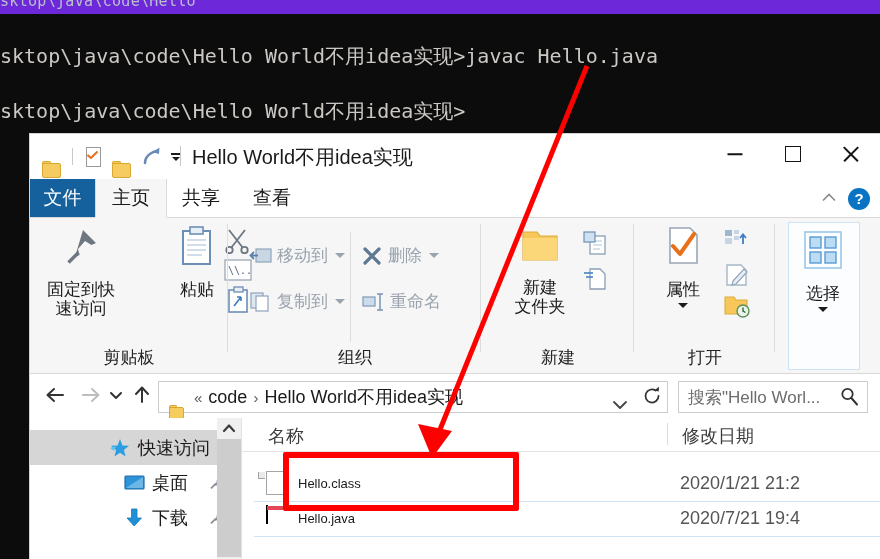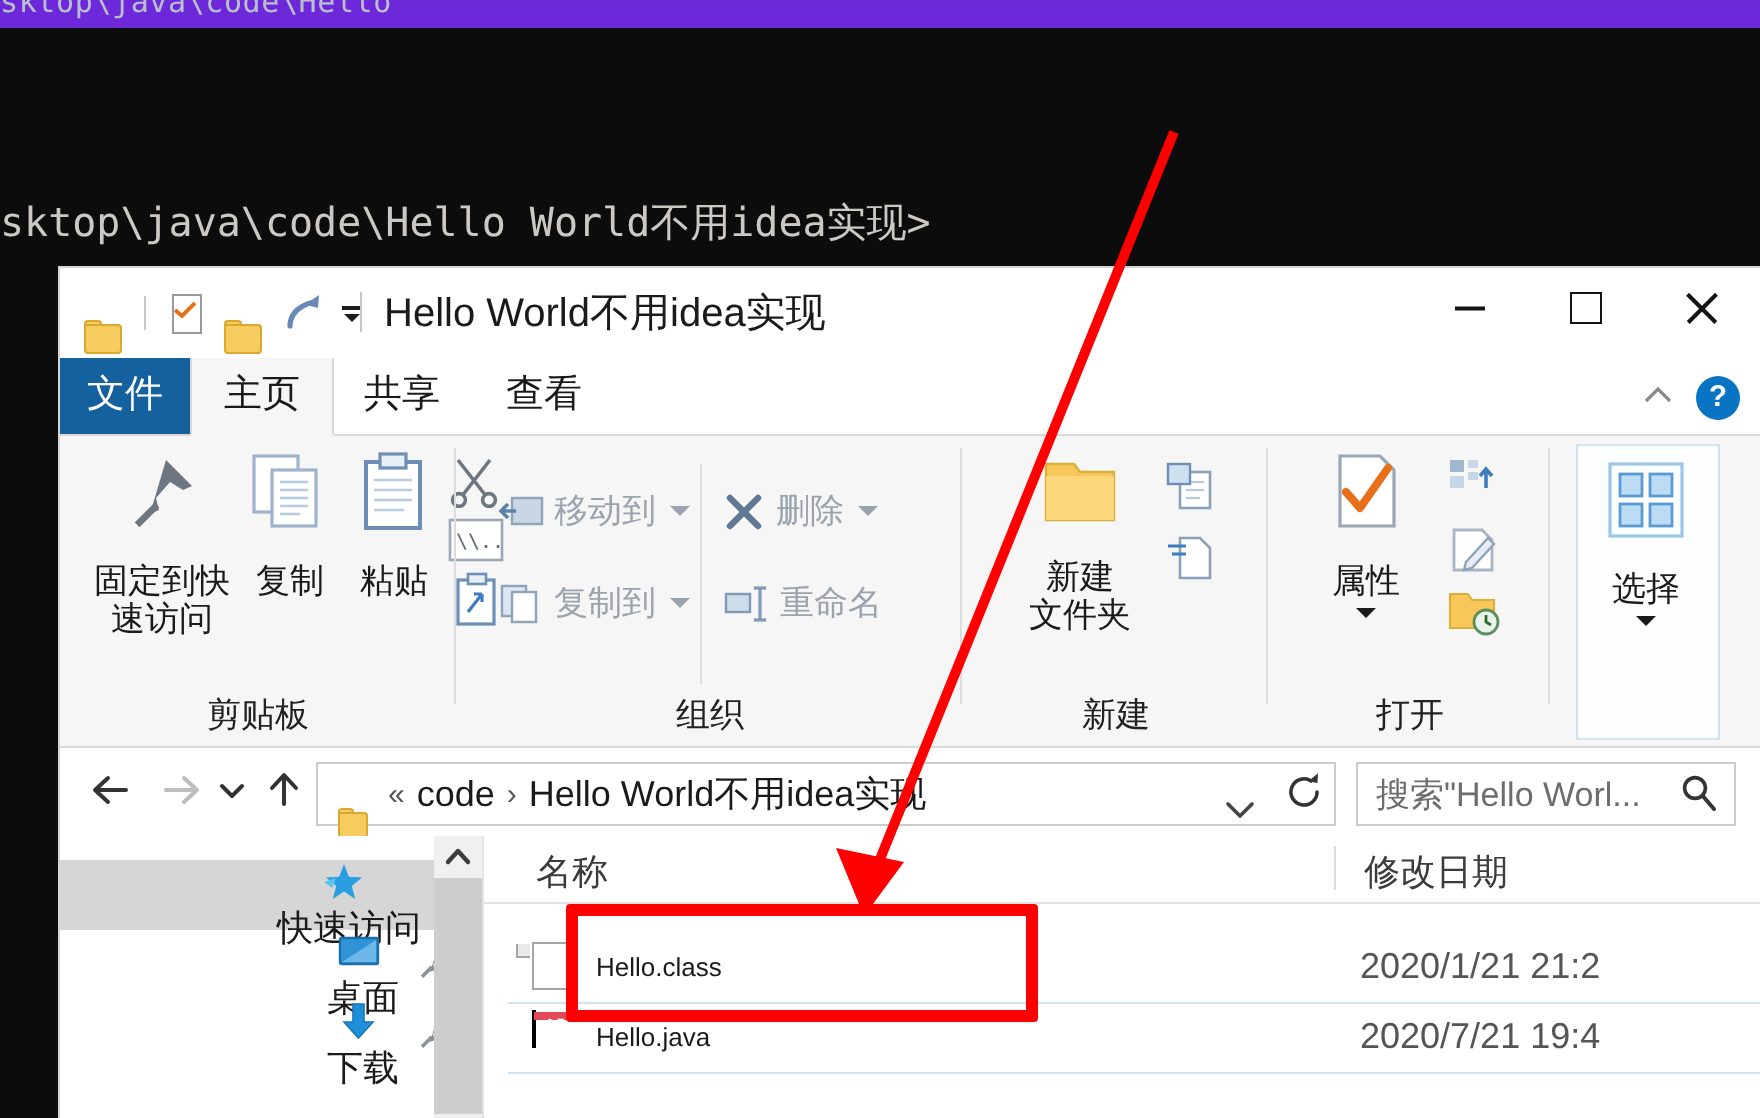--- a/index.html
+++ b/index.html
@@ -142,21 +142,21 @@
   }
   .searchbox .ph{font-size:17px;color:#6d6d6d;margin-left:9px;white-space:nowrap;overflow:hidden;}
   .searchbox .mag{position:absolute;right:8px;top:5px;width:19px;height:19px;}
 
   
   .content{position:relative;height:143px;background:#fff;display:flex;}
   .navpane{
     position:relative;width:211px;height:143px;background:#fff;border-right:1px solid #e2e2e2;
     overflow:hidden;
   }
-  .navitem{position:relative;height:35px;display:flex;align-items:center;font-size:18px;color:#1a1a1a;flex-direction:column;}
+  .navitem{position:relative;height:35px;display:flex;align-items:center;font-size:18px;color:#1a1a1a;}
   .navitem.sel{background:#d6d6d6;}
   .navitem .ni{width:24px;height:22px;margin-right:6px;position:relative;}
   .navitem .pin{position:absolute;right:14px;top:7px;width:18px;height:18px;}
   .navscroll{
     position:absolute;right:0;top:0;width:24px;height:143px;background:#f0f0f0;
   }
   .navscroll .upbtn{width:24px;height:21px;background:#f0f0f0;position:relative;}
   .navscroll .thumb{position:absolute;left:0;top:21px;width:24px;height:118px;background:#cdcdcd;}
 
   .filepane{position:relative;flex:1;height:143px;background:#fff;overflow:hidden;}
@@ -197,20 +197,21 @@
   }
 </style>
 </head>
 <body>
 
 <div class="console-top-strip">
   <div class="cut">sktop\java\code\Hello</div>
 </div>
 
 <div class="console">
+  <div class="line l1">sktop\java\code\Hello World不用idea实现&gt;javac Hello.java</div>
   <div class="line l2">sktop\java\code\Hello World不用idea实现&gt;</div>
 </div>
 
 <div class="explorer">
 
   <div class="titlebar">
     <div class="qat">
       <span class="ic">
         <span class="folder"><span class="tab"></span><span class="back"></span></span>
       </span>
@@ -266,34 +267,20 @@
         <svg width="46" height="46" viewBox="0 0 46 46">
           <g fill="#6e7781">
             <path d="M25 6 L38 19 L33.5 21 L27 17 L20 25 L21.5 31 L17 33 Z"></path>
             <rect x="8" y="32" width="14" height="3.4" transform="rotate(-45 15 33)"></rect>
           </g>
         </svg>
         <div class="lbl"><span>固定到快</span></div>
         <div class="lbl" style="margin-top:-4px;"><span>速访问</span></div>
       </div>
 
-      <div class="bigbtn" style="left:86px;width:58px;">
-        <svg width="48" height="46" viewBox="0 0 48 46">
-          <rect x="6" y="4" width="22" height="28" fill="#fff" stroke="#9fb4cc" stroke-width="1.6"></rect>
-          <rect x="15" y="11" width="22" height="28" fill="#fff" stroke="#9fb4cc" stroke-width="1.6"></rect>
-          <g stroke="#b9cbde" stroke-width="1.3">
-            <line x1="19" y1="17" x2="33" y2="17"></line>
-              <line x1="19" y1="21" x2="33" y2="21"></line>
-            <line x1="19" y1="25" x2="33" y2="25"></line>
-              <line x1="19" y1="29" x2="33" y2="29"></line>
-            <line x1="19" y1="33" x2="29" y2="33"></line>
-          </g>
-        </svg>
-        <div class="lbl"><span>复制</span></div>
-      </div>
 
       <div class="bigbtn" style="left:138px;width:58px;">
         <svg width="46" height="46" viewBox="0 0 46 46">
           <rect x="9" y="7" width="27" height="33" fill="#fff" stroke="#6d8fb5" stroke-width="2"></rect>
           <rect x="16" y="3" width="13" height="7" fill="#e8eef6" stroke="#6d8fb5" stroke-width="1.6"></rect>
           <g stroke="#b9cbde" stroke-width="1.3">
             <line x1="13" y1="16" x2="32" y2="16"></line>
               <line x1="13" y1="21" x2="32" y2="21"></line>
             <line x1="13" y1="26" x2="32" y2="26"></line>
               <line x1="13" y1="31" x2="28" y2="31"></line>

